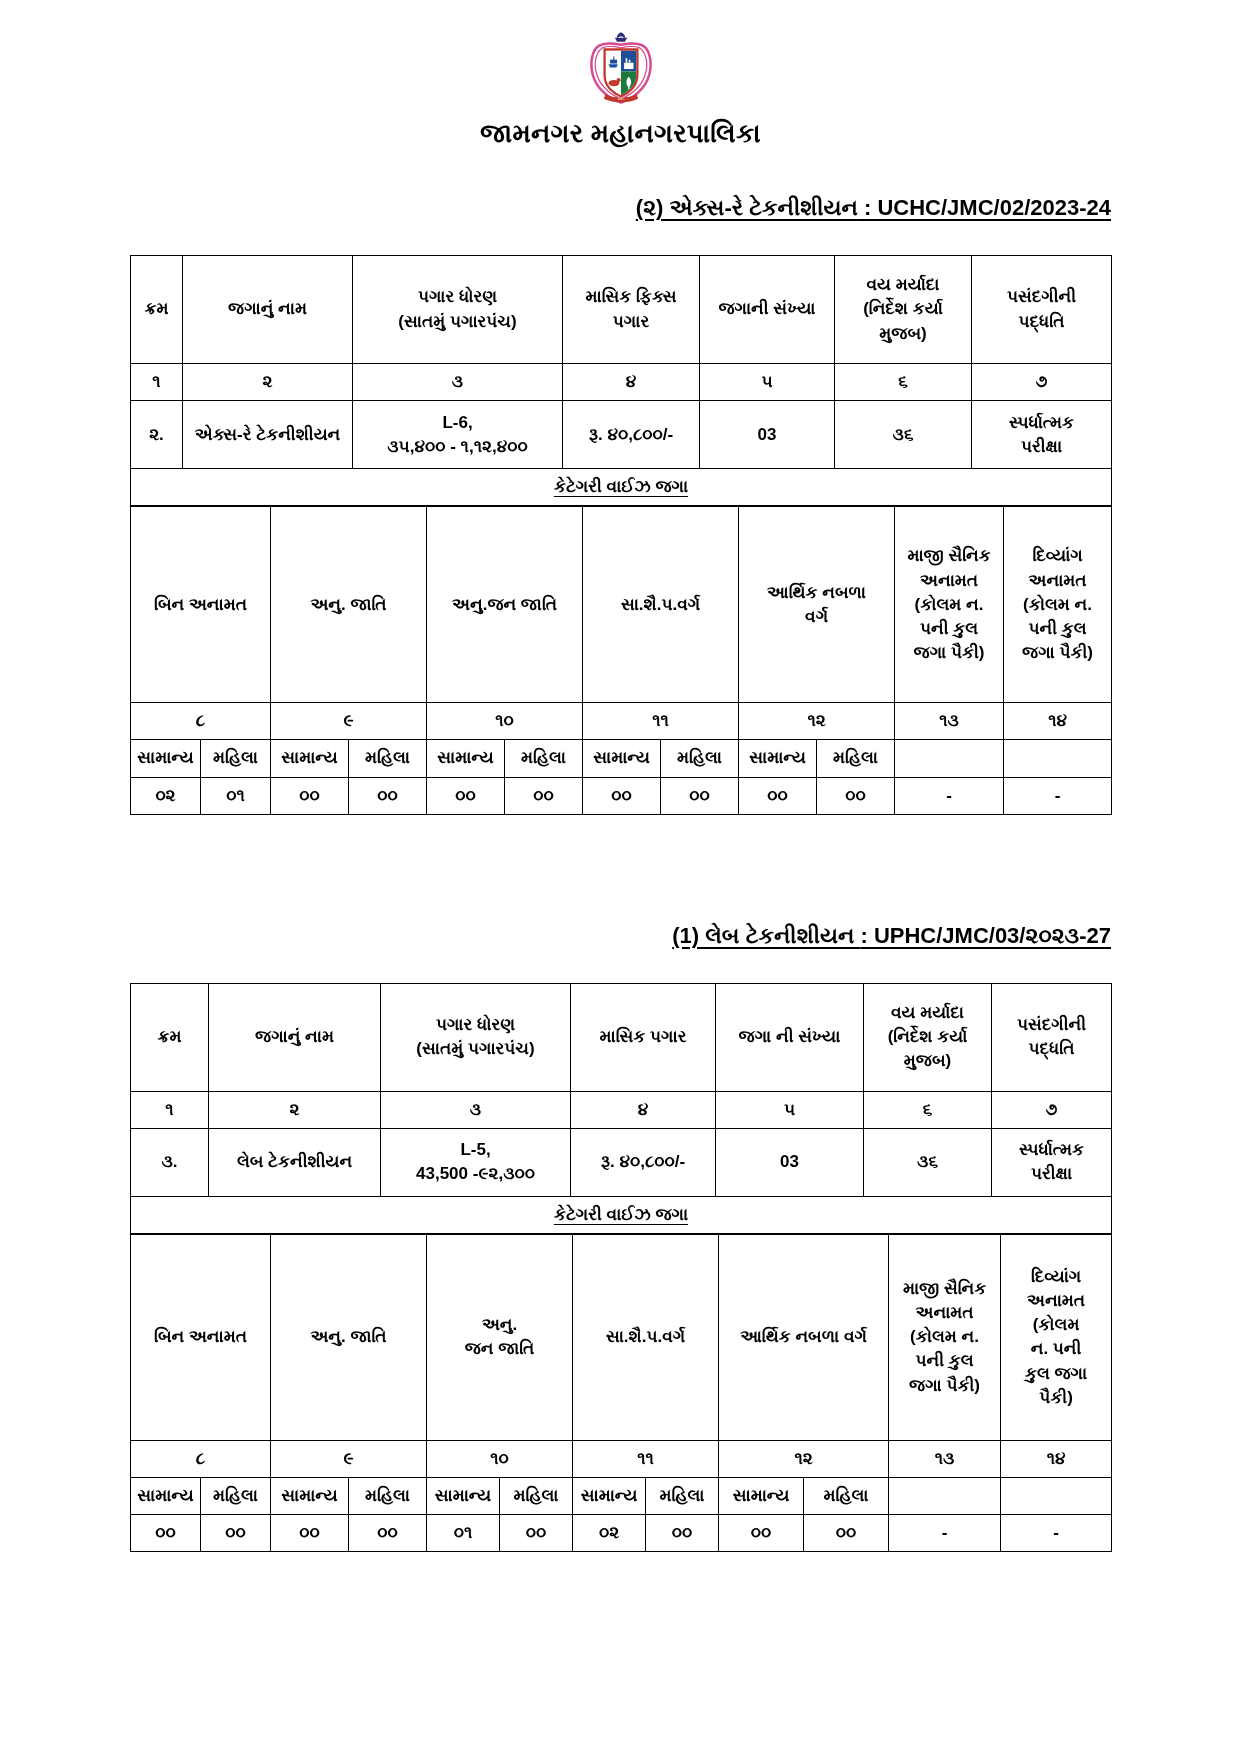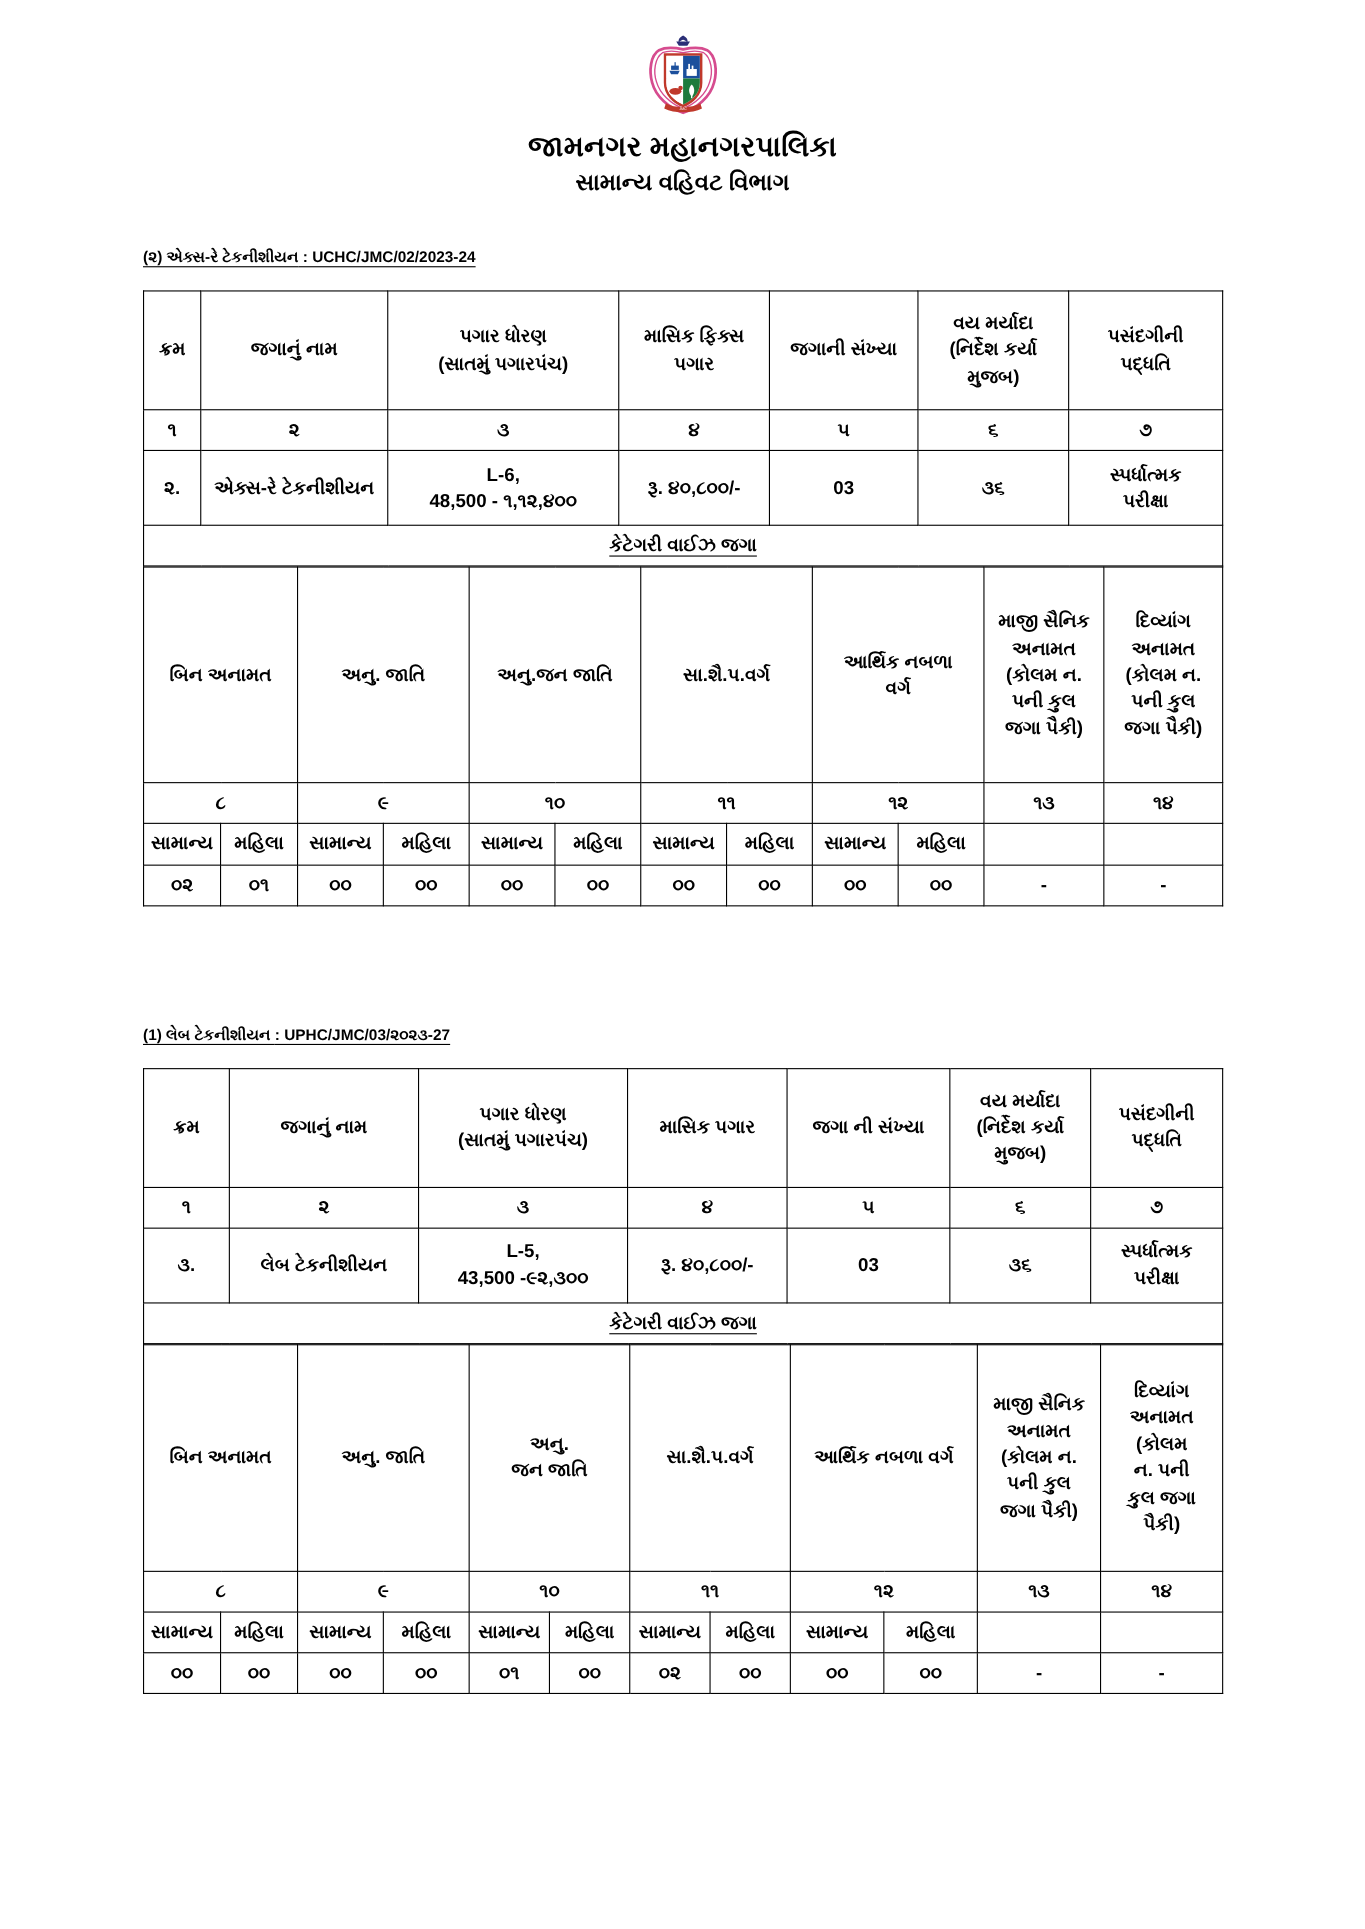--- a/index.html
+++ b/index.html
@@ -41,25 +41,25 @@
   }
   .org-sub {
     text-align: center;
     font-size: 21px;
     font-weight: 600;
     margin-top: 6px;
   }
 
   
   .section-title {
-    text-align: left;
-    font-size: 14px;
+    text-align: right;
+    font-size: 22px;
     font-weight: 700;
     margin-top: 46px;
-    margin-bottom: 22px;
+    margin-bottom: 34px;
   }
   .section-title span.u {
     text-decoration: underline;
     text-underline-offset: 4px;
   }
 
   
   table.grid {
     width: 981px;
     border-collapse: collapse;
@@ -140,21 +140,20 @@
           <rect x="59.2" y="70" width="1.6" height="6" fill="#ffffff"></rect>
         </g>
 
         <path d="M30 82 C40 88 60 88 70 82 L72 88 C60 94 40 94 28 88 Z" fill="#c0392b"></path>
         <text x="50" y="89.2" font-size="4.4" fill="#ffffff" text-anchor="middle" font-family="Liberation Sans, sans-serif">JMC</text>
       </svg>
     </div>
   </div>
 
   <div class="org-title">જામનગર મહાનગરપાલિકા</div>
-  <div class="org-sub">સામાન્ય વહિવટ વિભાગ</div>
 
   <div class="section-title">
     <span class="u"><span>(૨) એક્સ-રે ટેકનીશીયન</span><span> : UCHC/JMC/02/2023-24</span></span>
   </div>
 
   <table class="grid">
     <colgroup>
       <col style="width:52px">
         <col style="width:170px">
         <col style="width:210px">
@@ -184,21 +183,21 @@
         <td class="num">૩</td>
         <td class="num">૪</td>
         <td class="num">૫</td>
         <td class="num">૬</td>
         <td class="num">૭</td>
       </tr>
       <tr class="row-data">
         <td style="white-space:pre-line">૨.</td>
         <td style="white-space:pre-line">એક્સ-રે ટેકનીશીયન</td>
         <td style="white-space:pre-line">L-6,
-48,500 - ૧,૧૨,૪૦૦</td>
+૩૫,૪૦૦ - ૧,૧૨,૪૦૦</td>
         <td style="white-space:pre-line">રૂ. ૪૦,૮૦૦/-</td>
         <td style="white-space:pre-line">03</td>
         <td style="white-space:pre-line">૩૬</td>
         <td style="white-space:pre-line">સ્પર્ધાત્મક
 પરીક્ષા</td>
       </tr>
       <tr>
         <td class="catbar" colspan="7"><span>કેટેગરી વાઈઝ જગા</span></td>
       </tr>
     </tbody>

